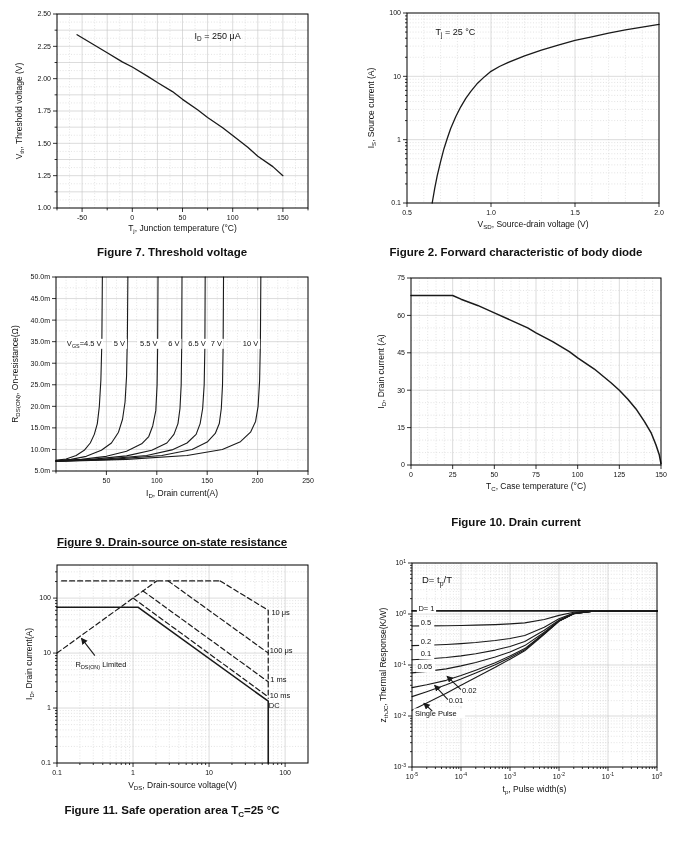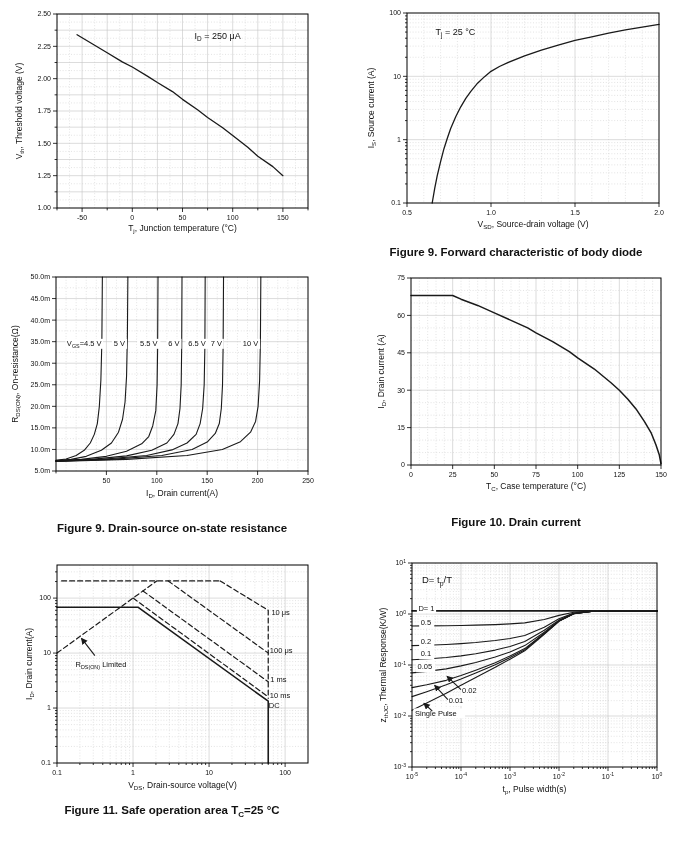--- a/index.html
+++ b/index.html
@@ -3,21 +3,21 @@
 <meta charset="utf-8">
 <style>
   html,body{margin:0;padding:0;background:#fff;}
   .page{width:688px;height:841px;background:#fff;display:grid;
         grid-template-columns:344px 344px;grid-template-rows:270px 280px 291px;
         font-family:"Liberation Sans",sans-serif;overflow:hidden;}
   figure.cell{margin:0;padding:0;display:flex;flex-direction:column;align-items:center;}
   svg{display:block;}
   .caption{font-weight:700;font-size:11.5px;color:#111;text-align:center;width:100%;line-height:1.2;}
   .caption sub{font-size:8px;}
-  .cap-m10{margin-top:10px;} .cap-m12{margin-top:12px;} .cap-m6{margin-top:6px;} .cap-m2{margin-top:2px;text-align:center;}
+  .cap-m10{margin-top:10px;} .cap-m12{margin-top:26px;text-decoration:underline;} .cap-m6{margin-top:6px;} .cap-m2{margin-top:2px;text-align:center;}
 </style>
 </head>
 <body>
 
 <div class="page">
   <figure class="cell">
     <svg width="344" height="236" viewBox="0 0 344 236">
         <g>
           <line x1="69.55" y1="14" x2="69.55" y2="208" stroke="#d2d2d2" stroke-width="0.6" stroke-dasharray="1,1.8"></line>
           <line x1="94.65" y1="14" x2="94.65" y2="208" stroke="#d2d2d2" stroke-width="0.6" stroke-dasharray="1,1.8"></line>
@@ -107,20 +107,21 @@
           <text x="51" y="16.4" text-anchor="end" font-size="7" fill="#111111" font-family="&quot;Liberation Sans&quot;, sans-serif"><tspan dy="0.00" font-size="7">2.50</tspan></text>
         </g>
         <g>
           <text x="182.5" y="231" text-anchor="middle" font-size="8.5" fill="#111111" font-family="&quot;Liberation Sans&quot;, sans-serif"><tspan dy="0.00" font-size="8.5">T</tspan><tspan dy="2.38" font-size="6.12">j</tspan><tspan dy="-2.38" font-size="8.5">, Junction temperature (°C)</tspan></text>
           <text x="0" y="0" text-anchor="middle" font-size="8.5" fill="#111111" font-family="&quot;Liberation Sans&quot;, sans-serif" transform="translate(22,111) rotate(-90)"><tspan dy="0.00" font-size="8.5">V</tspan><tspan dy="2.38" font-size="6.12">th</tspan><tspan dy="-2.38" font-size="8.5">, Threshold voltage (V)</tspan></text>
         </g>
         <g>
           <text x="194.548" y="38.57333333333332" text-anchor="start" font-size="9" fill="#111111" font-family="&quot;Liberation Sans&quot;, sans-serif"><tspan dy="0.00" font-size="9">I</tspan><tspan dy="2.52" font-size="6.4799999999999995">D</tspan><tspan dy="-2.52" font-size="9"> = 250 μA</tspan></text>
         </g>
       </svg>
+    <figcaption class="caption cap-m10"><span>Figure 7. Threshold voltage</span></figcaption>
   </figure>
   <figure class="cell">
     <svg width="344" height="236" viewBox="0 0 344 236">
         <g>
           <line x1="79.8" y1="13" x2="79.8" y2="203" stroke="#d2d2d2" stroke-width="0.6" stroke-dasharray="1,1.8"></line>
           <line x1="96.6" y1="13" x2="96.6" y2="203" stroke="#d2d2d2" stroke-width="0.6" stroke-dasharray="1,1.8"></line>
           <line x1="113.39999999999999" y1="13" x2="113.39999999999999" y2="203" stroke="#d2d2d2" stroke-width="0.6" stroke-dasharray="1,1.8"></line>
           <line x1="130.2" y1="13" x2="130.2" y2="203" stroke="#d2d2d2" stroke-width="0.6" stroke-dasharray="1,1.8"></line>
           <line x1="163.79999999999998" y1="13" x2="163.79999999999998" y2="203" stroke="#d2d2d2" stroke-width="0.6" stroke-dasharray="1,1.8"></line>
           <line x1="180.6" y1="13" x2="180.6" y2="203" stroke="#d2d2d2" stroke-width="0.6" stroke-dasharray="1,1.8"></line>
@@ -208,21 +209,21 @@
           <text x="57" y="15.4" text-anchor="end" font-size="7" fill="#111111" font-family="&quot;Liberation Sans&quot;, sans-serif"><tspan dy="0.00" font-size="7">100</tspan></text>
         </g>
         <g>
           <text x="189" y="227" text-anchor="middle" font-size="8.5" fill="#111111" font-family="&quot;Liberation Sans&quot;, sans-serif"><tspan dy="0.00" font-size="8.5">V</tspan><tspan dy="2.38" font-size="6.12">SD</tspan><tspan dy="-2.38" font-size="8.5">, Source-drain voltage (V)</tspan></text>
           <text x="0" y="0" text-anchor="middle" font-size="8.5" fill="#111111" font-family="&quot;Liberation Sans&quot;, sans-serif" transform="translate(30,108) rotate(-90)"><tspan dy="0.00" font-size="8.5">I</tspan><tspan dy="2.38" font-size="6.12">S</tspan><tspan dy="-2.38" font-size="8.5">, Source current (A)</tspan></text>
         </g>
         <g>
           <text x="91.56" y="34.96320746089489" text-anchor="start" font-size="9" fill="#111111" font-family="&quot;Liberation Sans&quot;, sans-serif"><tspan dy="0.00" font-size="9">T</tspan><tspan dy="2.52" font-size="6.4799999999999995">j</tspan><tspan dy="-2.52" font-size="9"> = 25 °C</tspan></text>
         </g>
       </svg>
-    <figcaption class="caption cap-m10"><span>Figure 9. Forward characteristic of body diode</span></figcaption>
+    <figcaption class="caption cap-m10"><span>Figure 2. Forward characteristic of body diode</span></figcaption>
   </figure>
   <figure class="cell">
     <svg width="344" height="240" viewBox="0 0 344 240">
         <g>
           <line x1="66.08" y1="7" x2="66.08" y2="201" stroke="#d2d2d2" stroke-width="0.6" stroke-dasharray="1,1.8"></line>
           <line x1="76.16" y1="7" x2="76.16" y2="201" stroke="#d2d2d2" stroke-width="0.6" stroke-dasharray="1,1.8"></line>
           <line x1="86.24" y1="7" x2="86.24" y2="201" stroke="#d2d2d2" stroke-width="0.6" stroke-dasharray="1,1.8"></line>
           <line x1="96.32" y1="7" x2="96.32" y2="201" stroke="#d2d2d2" stroke-width="0.6" stroke-dasharray="1,1.8"></line>
           <line x1="116.47999999999999" y1="7" x2="116.47999999999999" y2="201" stroke="#d2d2d2" stroke-width="0.6" stroke-dasharray="1,1.8"></line>
           <line x1="126.56" y1="7" x2="126.56" y2="201" stroke="#d2d2d2" stroke-width="0.6" stroke-dasharray="1,1.8"></line>

